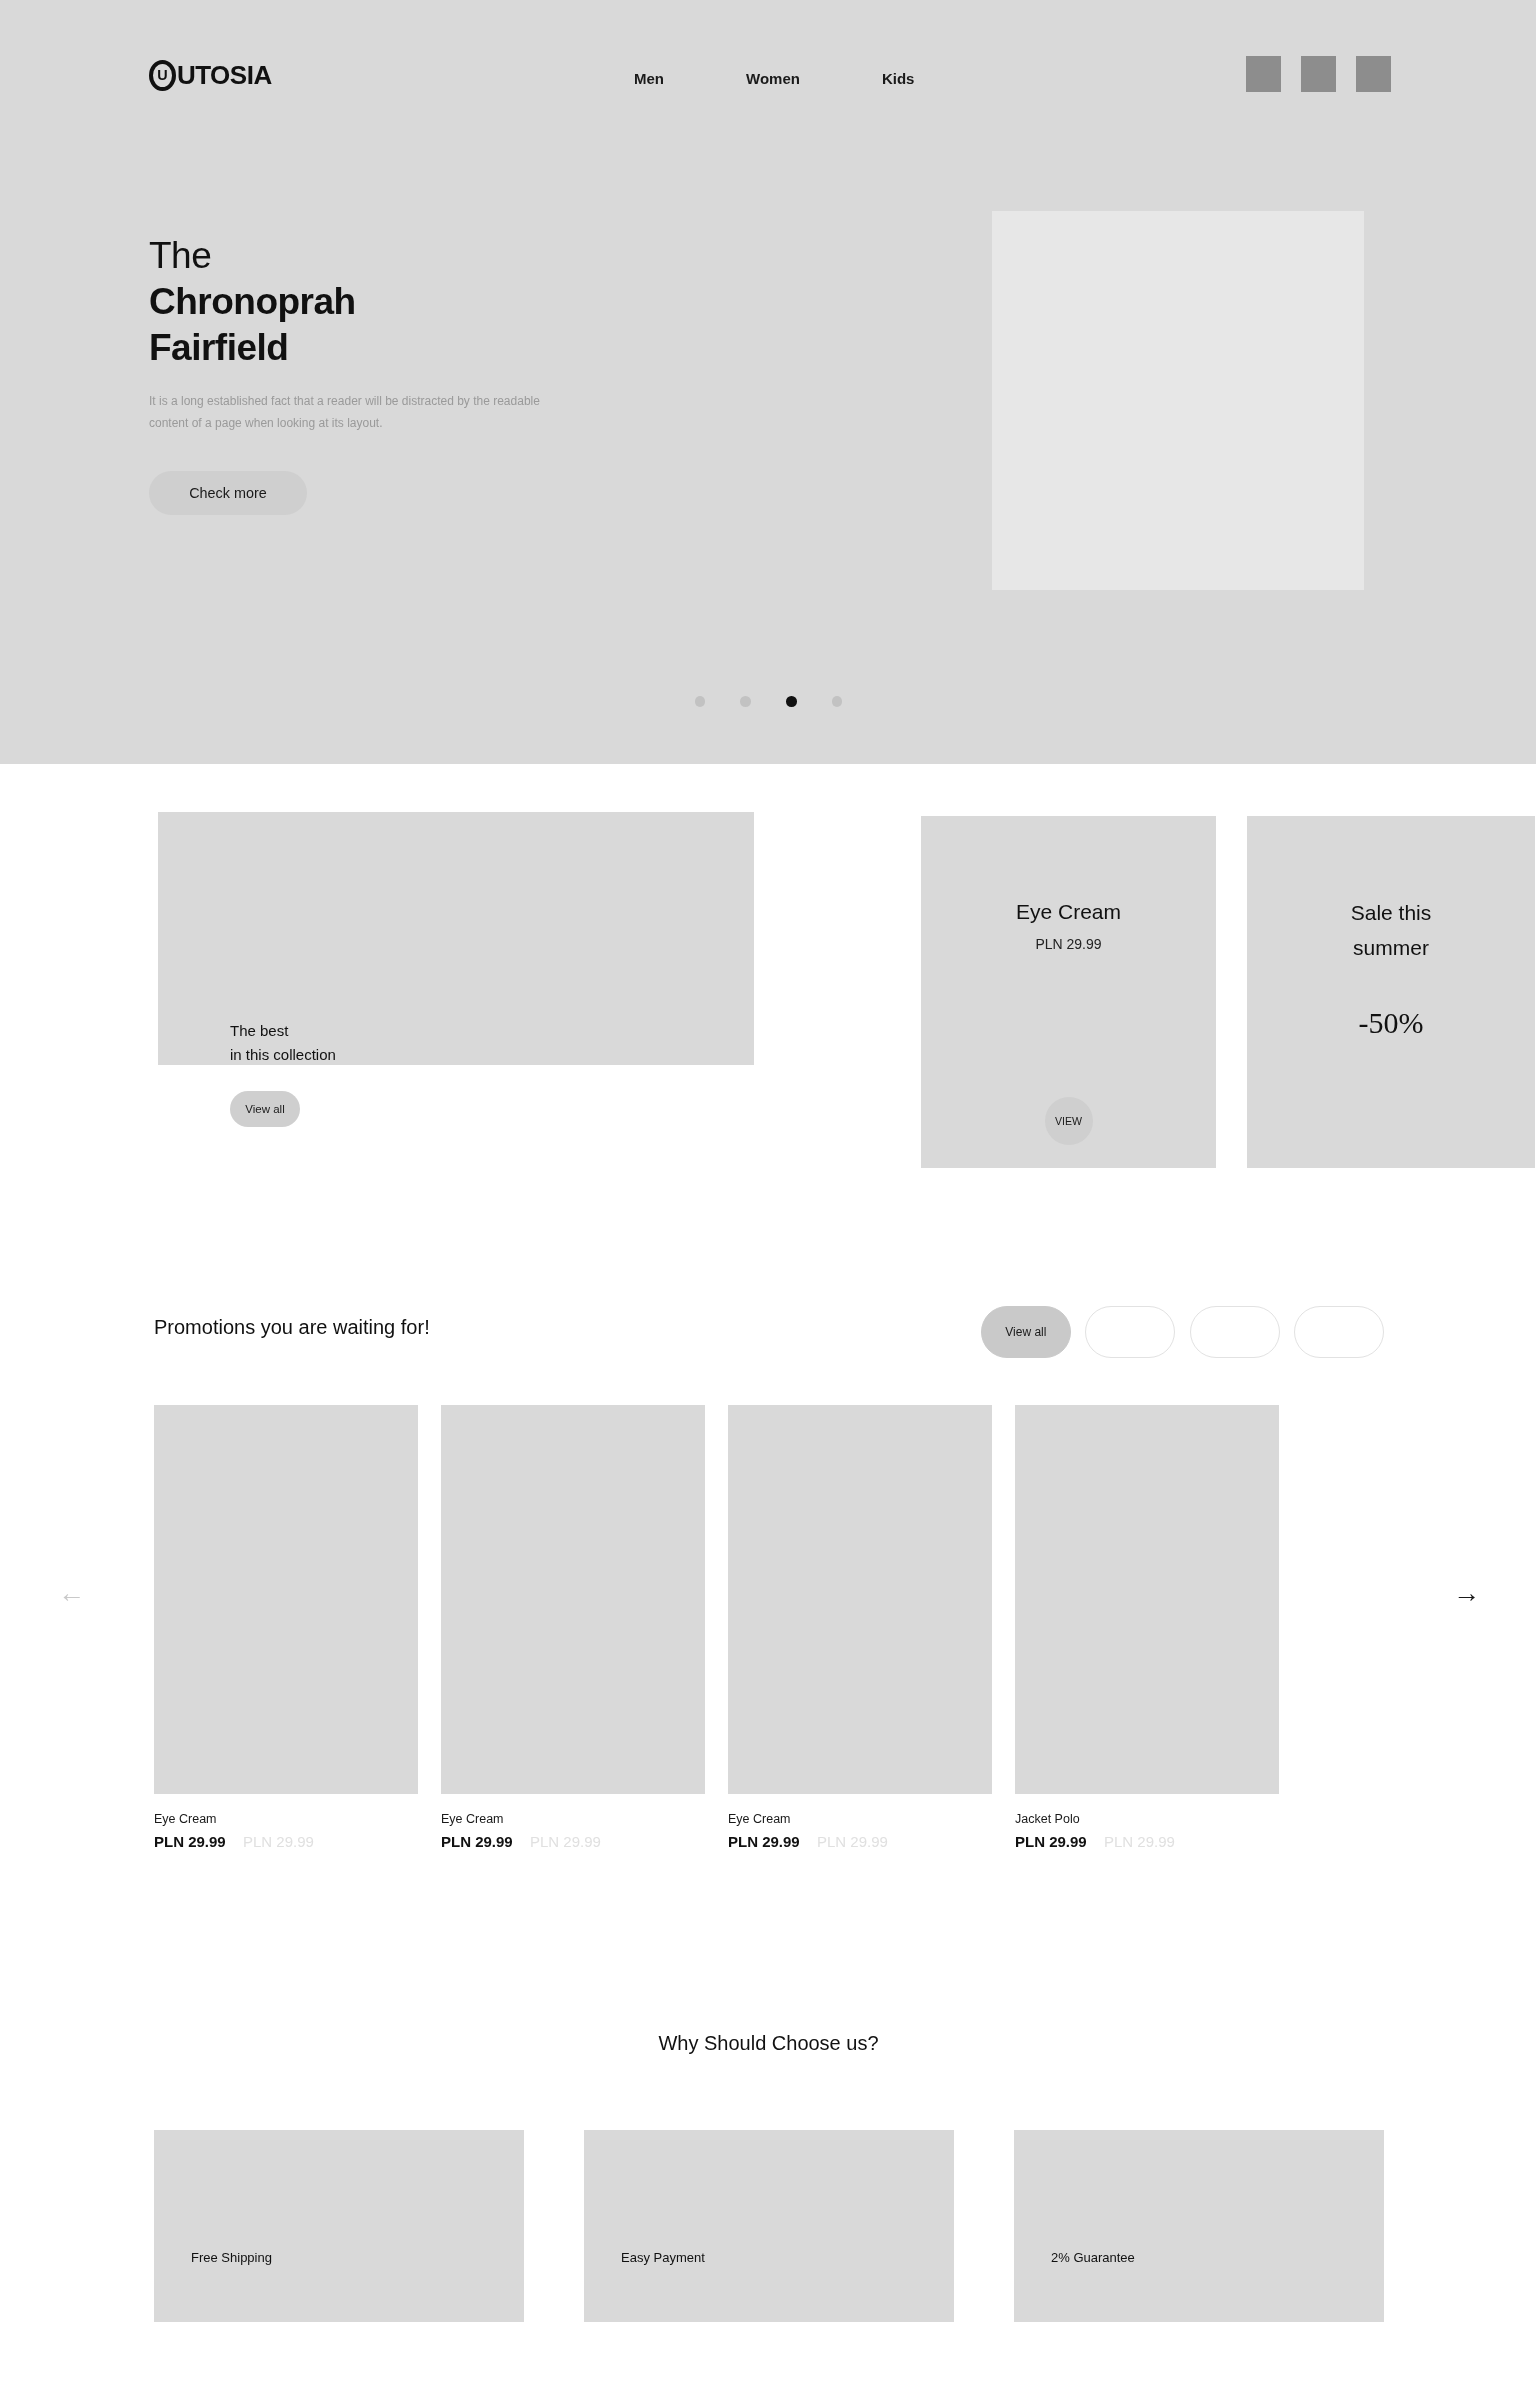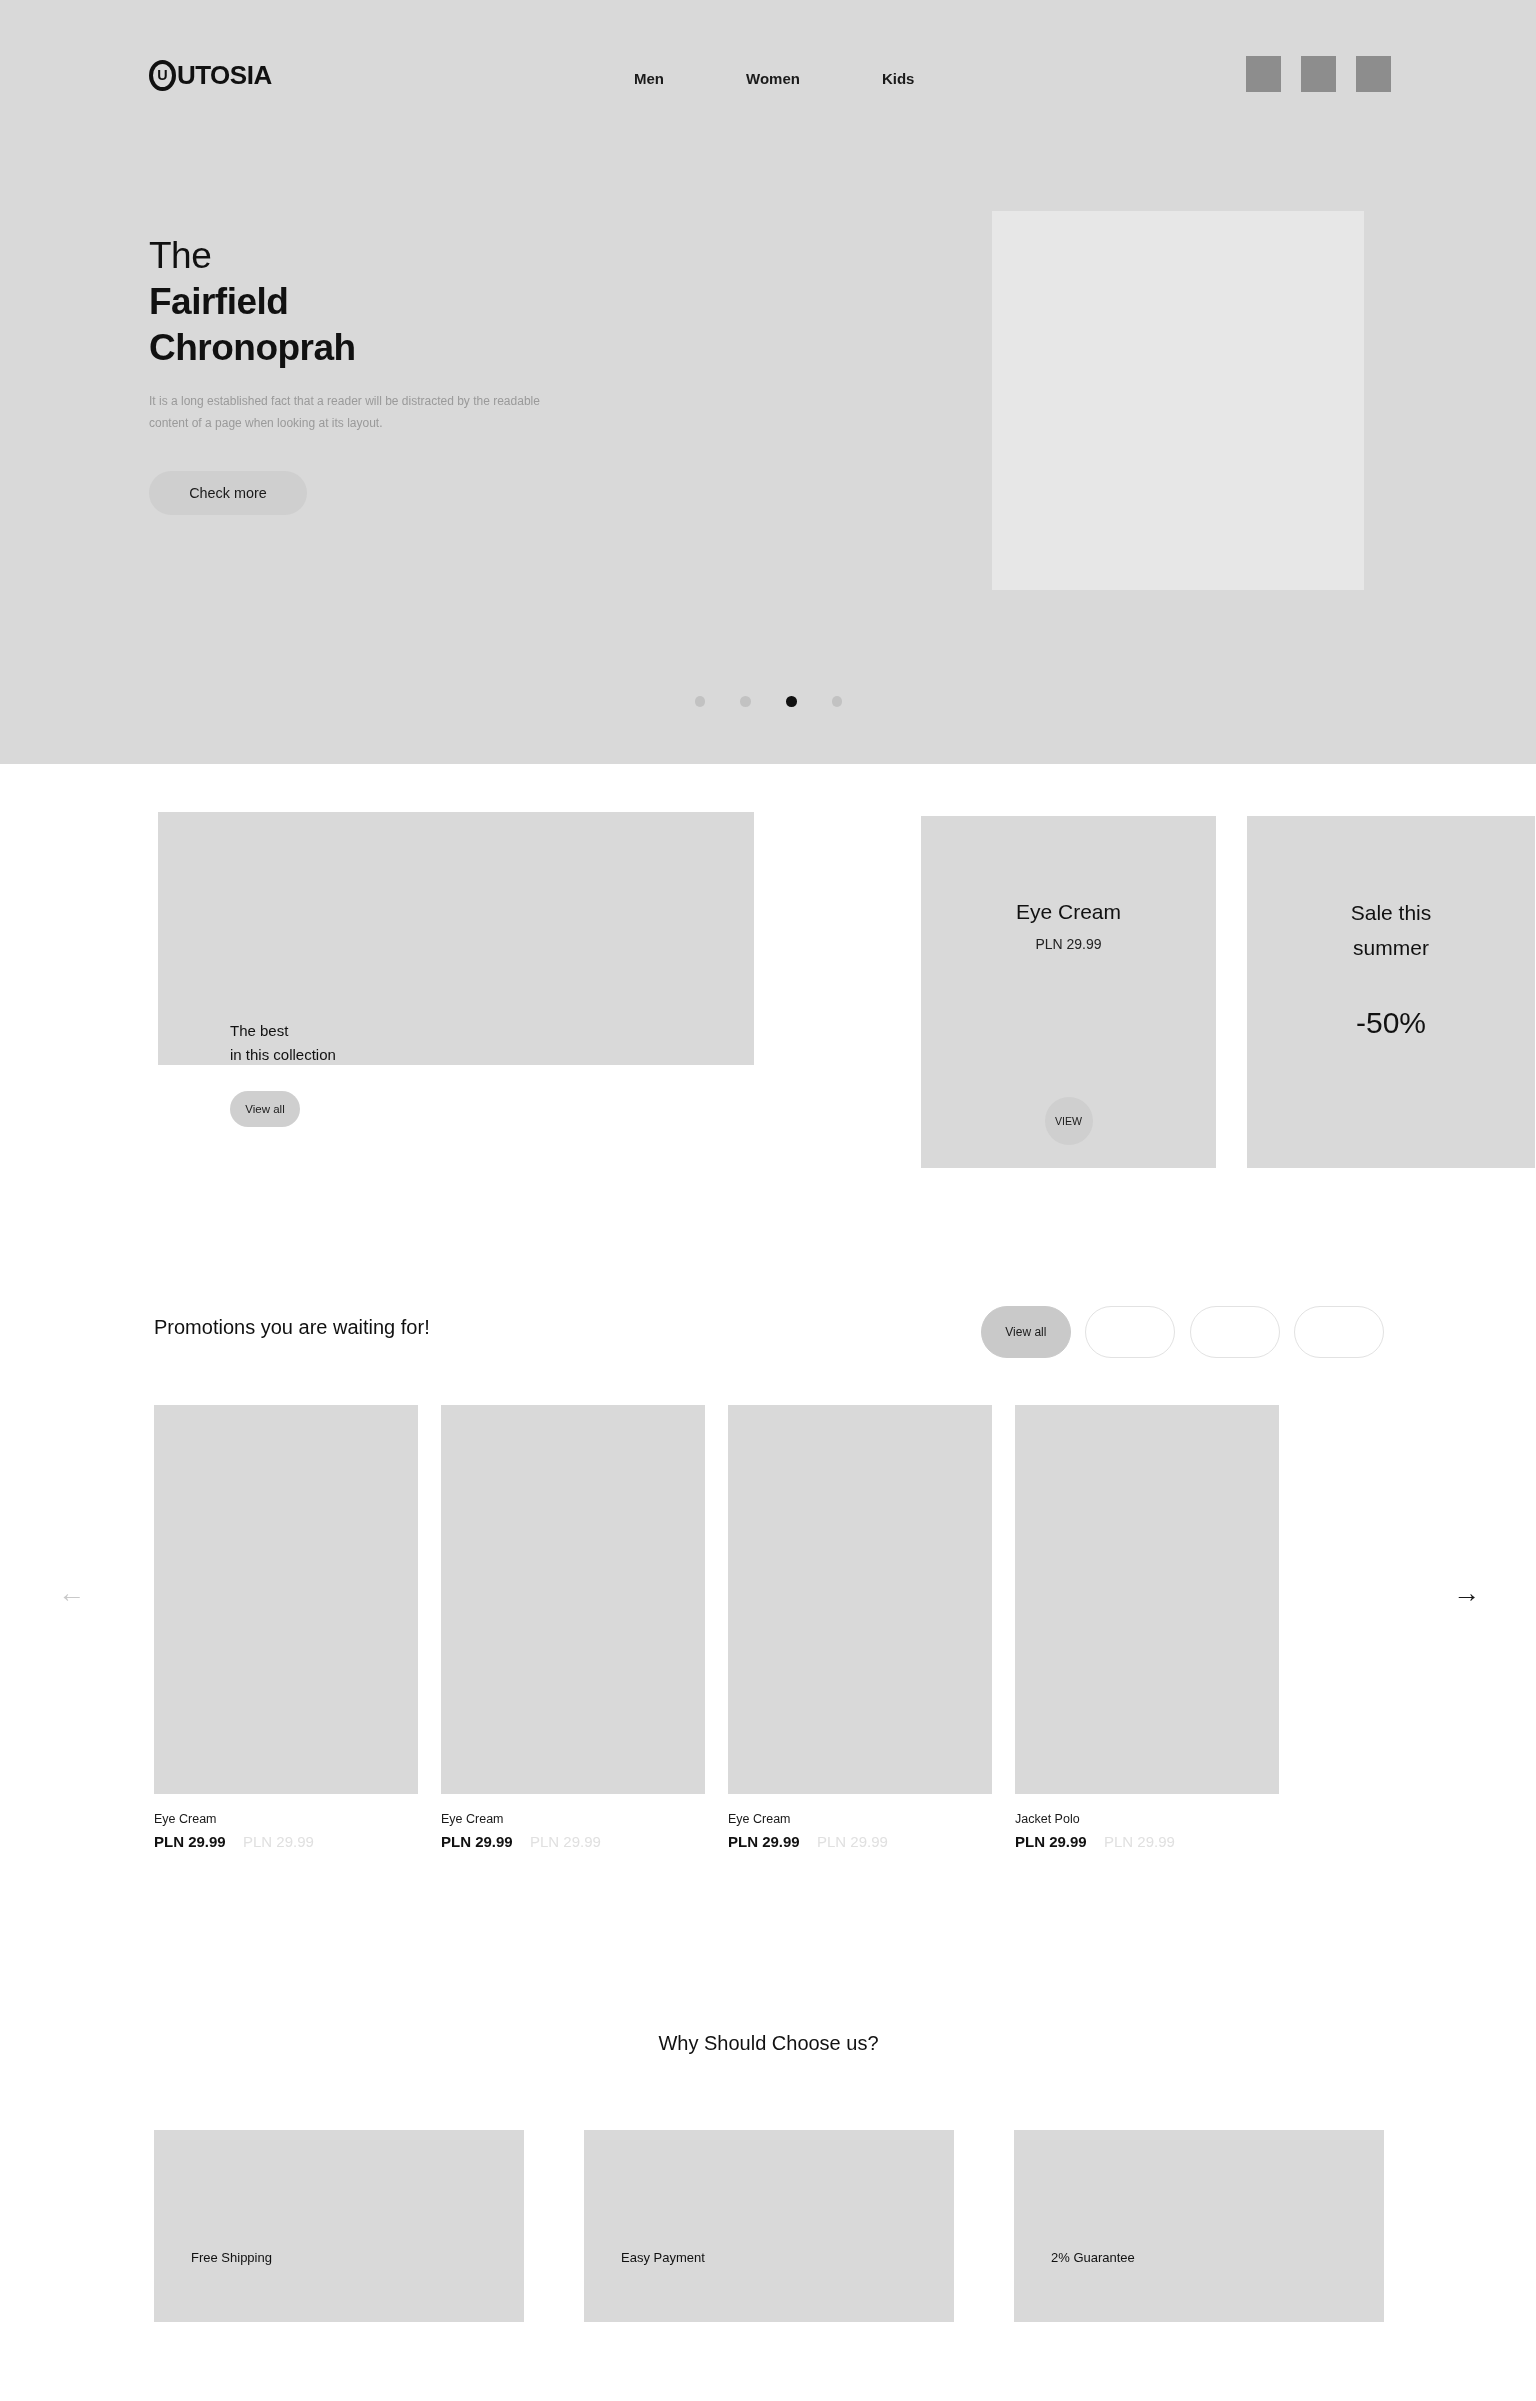--- a/index.html
+++ b/index.html
@@ -68,21 +68,21 @@
   .pe-title { position: absolute; left: 0; right: 0; top: 84px; text-align: center; font-size: 21px; color: #111; }
   .pe-price { position: absolute; left: 0; right: 0; top: 120px; text-align: center; font-size: 14px; color: #222; }
   .pe-btn {
     position: absolute; left: 50%; transform: translateX(-50%); top: 281px;
     width: 48px; height: 48px; border-radius: 24px; background: #cfcfcf;
     display: flex; align-items: center; justify-content: center;
     font-size: 10.6px; color: #1a1a1a; border: none; cursor: pointer;
   }
   .promo-sale { left: 1093px; top: 3.8px; width: 288px; height: 352px; }
   .ps-title { position: absolute; left: 0; right: 0; top: 79px; text-align: center; font-size: 21px; line-height: 1.68; color: #111; }
-  .ps-pct { position: absolute; left: 0; right: 0; top: 190px; text-align: center; font-size: 30px; color: #111; }
+  .ps-pct { position: absolute; left: 0; right: 0; top: 190px; text-align: center; font-size: 30px; color: #111; font-family: Liberation Serif, serif; }
 
   
   .promos-head { position: absolute; left: 154px; top: 1306px; width: 1230px; height: 53px; }
   .promos-title { position: absolute; left: 0; top: 9.6px; font-size: 20px; color: #111; }
   .pill-row { position: absolute; right: 0; top: 0; display: flex; gap: 14.4px; }
   .pill { width: 90px; height: 52px; border-radius: 26px; display: flex; align-items: center; justify-content: center; font-size: 12px; color: #1a1a1a; background: transparent; border: 1px solid #e2e2e2; cursor: pointer; }
   .pill.filled { background: #c9c9c9; border-color: #c9c9c9; }
 
   .carousel { position: absolute; left: 0; width: 1537px; }
   .car-items { position: absolute; left: 154px; top: 0; width: 1230px; display: flex; gap: 23px; }
@@ -124,22 +124,22 @@
 
       <div class="header-icons">
         <div class="hicon"></div>
         <div class="hicon"></div>
         <div class="hicon"></div>
       </div>
     </div>
 
     <div class="hero-inner">
       <div class="hero-line1">The</div>
+      <div class="hero-line2">Chronoprah</div>
       <div class="hero-line2">Fairfield</div>
-      <div class="hero-line2">Chronoprah</div>
       <p class="hero-para">It is a long established fact that a reader will be distracted by the readable content of a page when looking at its layout.</p>
       <button class="hero-btn">Check more</button>
     </div>
 
     <div class="hero-media"></div>
 
     <div class="dots">
       <div class="dot"></div>
       <div class="dot"></div>
       <div class="dot active"></div>

